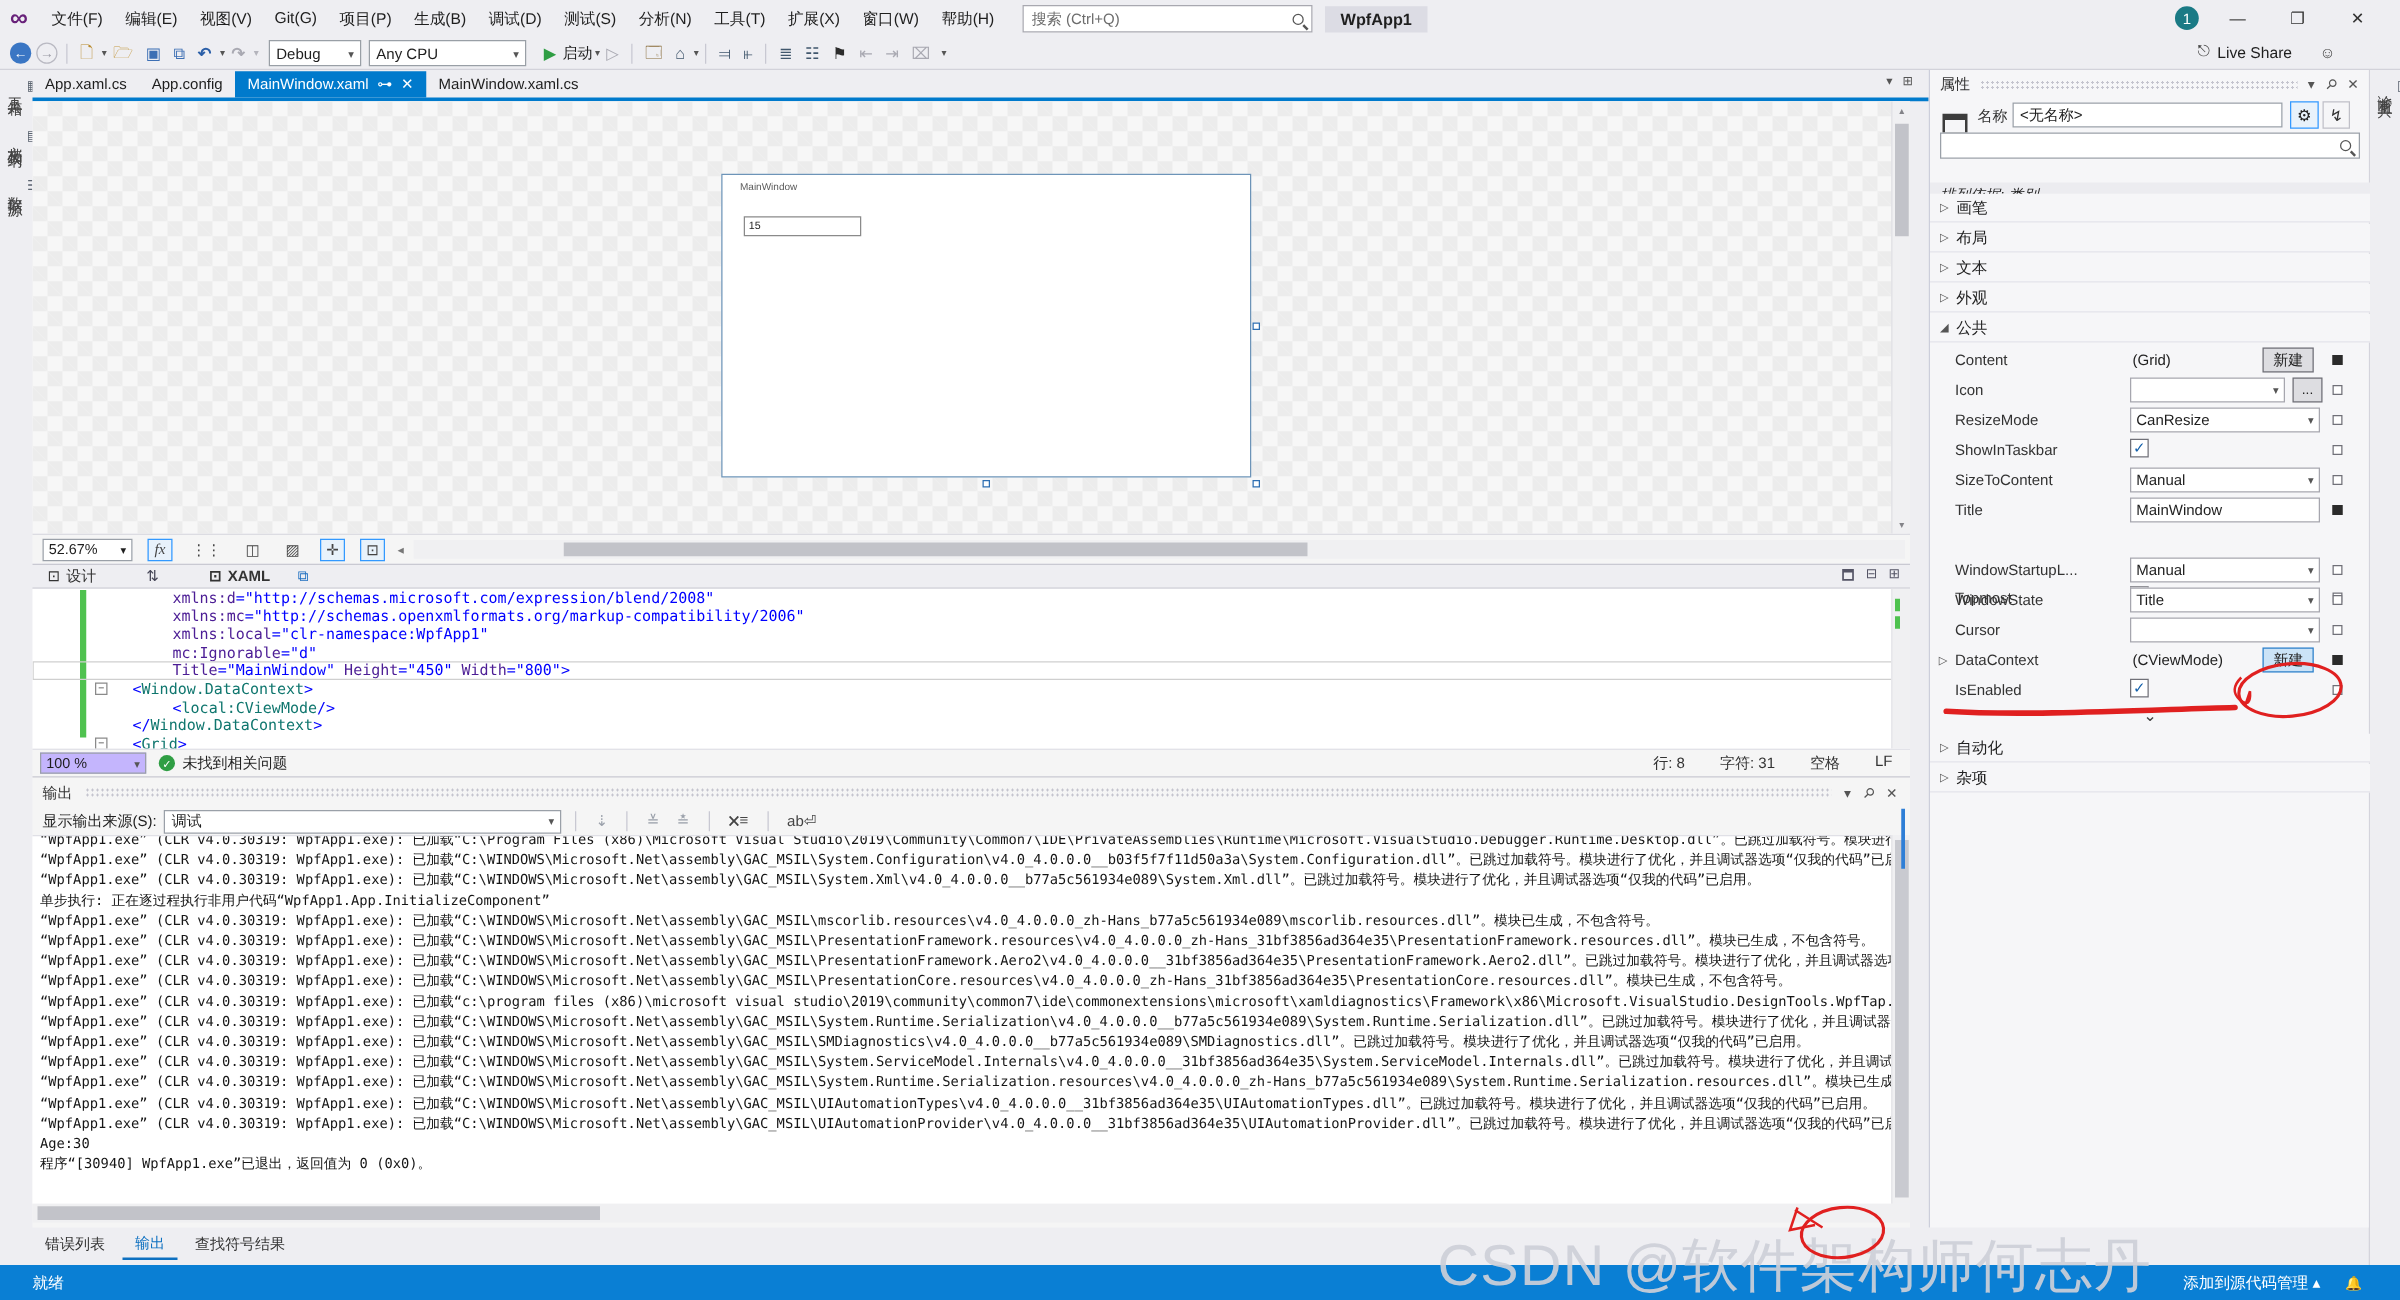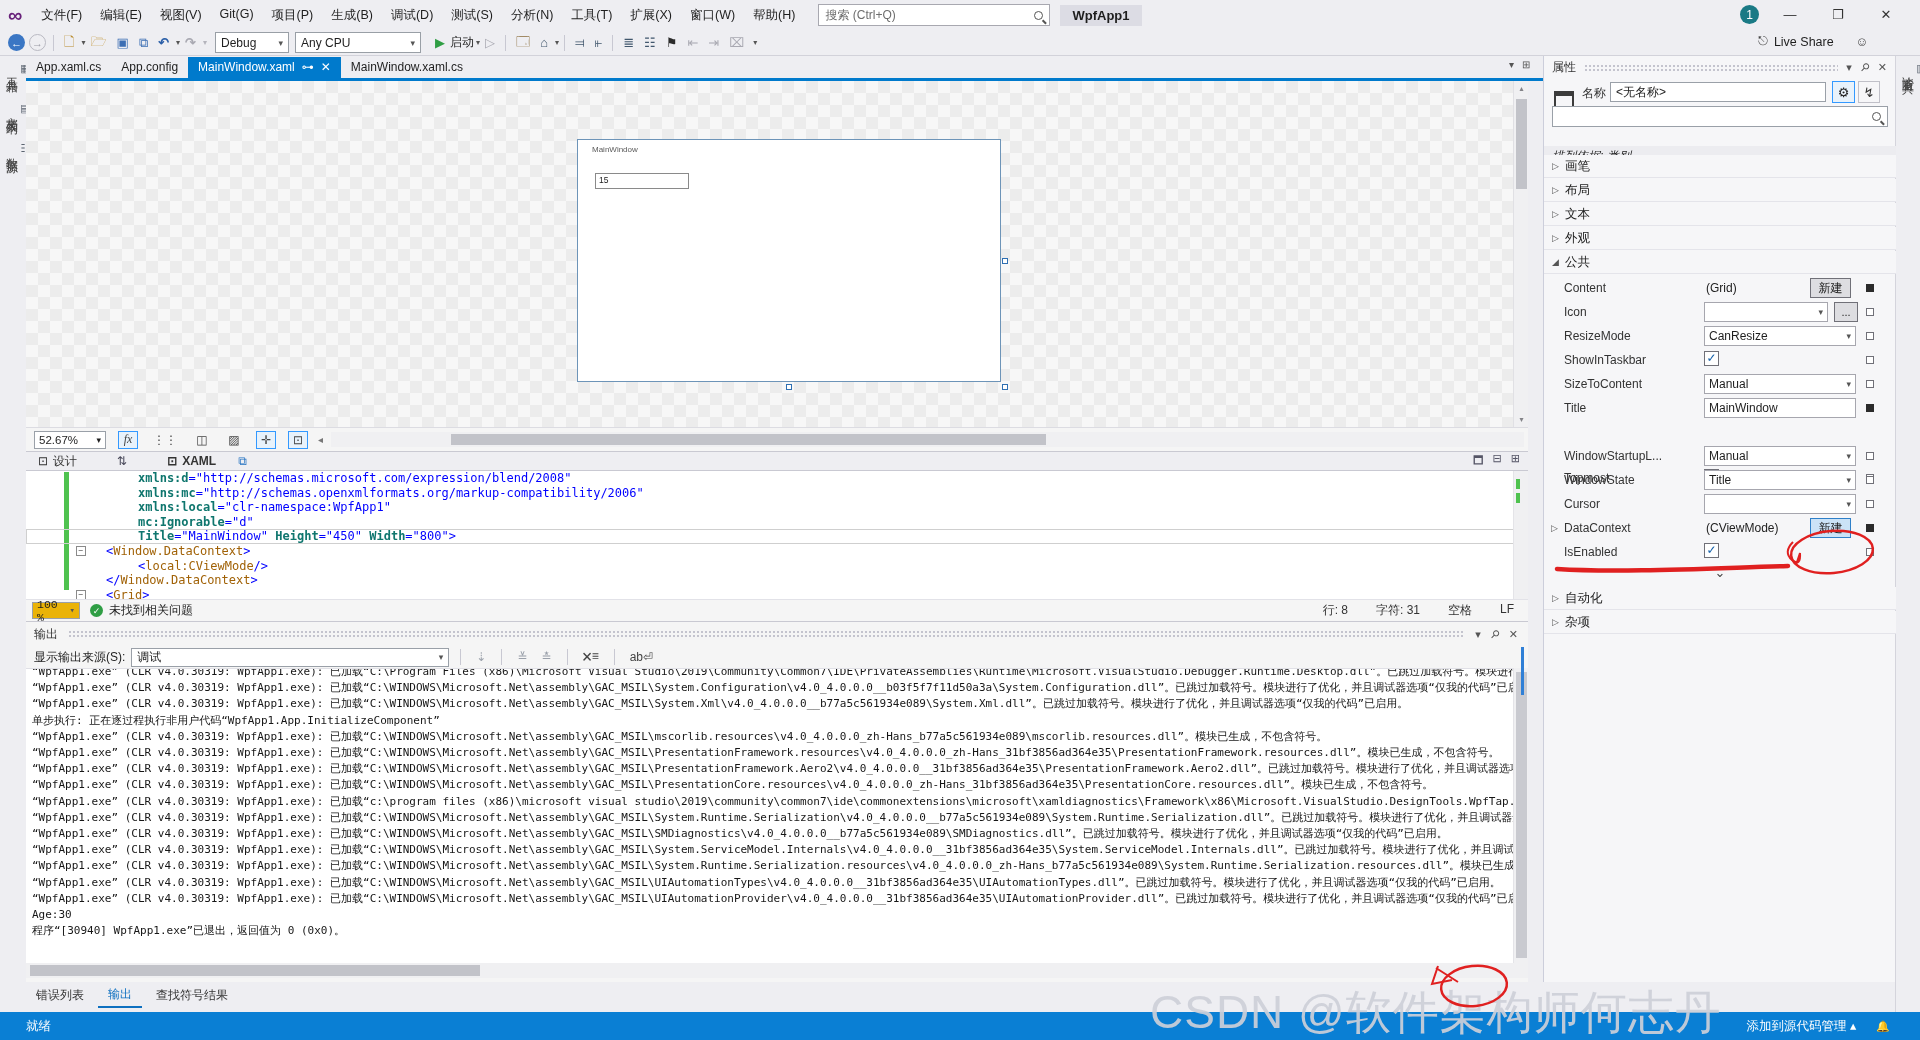--- a/index.html
+++ b/index.html
@@ -73,31 +73,31 @@
   #splitbar{left:26px;top:451px;width:1502px;height:20px;background:#eeeef2;border-top:1px solid #c9c9d2;
     border-bottom:1px solid #c9c9d2;display:flex;align-items:center;font-size:12px;color:#333;}
   .split-tab{display:flex;align-items:center;gap:5px;padding:1px 12px;}
   #split-icons{position:absolute;right:8px;display:flex;gap:9px;font-size:11px;color:#556;}
   
   #xamled{left:26px;top:471px;width:1502px;height:128px;background:#fff;overflow:hidden;}
   #changebar{position:absolute;left:38px;top:1px;width:5px;height:118px;background:#4fc24f;}
   .xline{position:relative;height:14.6px;line-height:14.6px;font-family:"DejaVu Sans Mono",monospace;
     font-size:12px;white-space:pre;}
   .xline .code{position:absolute;left:64px;}
-  .xa{color:#0f766e;font-weight:bold;} .xv{color:#0000ff;} .xt{color:#a16207;} .xp{color:#0000ff;} .xn{color:#000;}
+  .xa{color:#4c1d95;} .xv{color:#0000ff;} .xt{color:#0f766e;} .xp{color:#0000ff;} .xn{color:#000;}
   .curline{outline:1px solid #cfcfcf;outline-offset:-1px;}
   .fold{position:absolute;left:50px;top:2px;width:10px;height:10px;border:1px solid #8a8a8a;background:#fff;
     font-size:8px;line-height:8px;text-align:center;color:#555;}
   #xvscroll{position:absolute;right:0;top:0;width:15px;height:128px;background:#f0f0f2;border-left:1px solid #e4e4e8;}
   #xvscroll .mark{position:absolute;left:2px;width:4px;height:10px;background:#4fc24f;}
   
   #edstatus{left:26px;top:599px;width:1502px;height:22px;background:#f5f5f5;display:flex;align-items:center;
     font-size:11.5px;border-top:1px solid #e2e2e8;}
-  #zoomsel{width:48px;height:17px;border:1px solid #9aa0a8;background:#eab308;display:flex;align-items:center;
-    justify-content:space-between;padding:0 4px;margin:0 10px 0 6px;font-family:Liberation Mono, monospace;}
+  #zoomsel{width:85px;height:17px;border:1px solid #9aa0a8;background:#c4b5fd;display:flex;align-items:center;
+    justify-content:space-between;padding:0 4px;margin:0 10px 0 6px;}
   .okcirc{width:13px;height:13px;border-radius:50%;background:#2f9e44;color:#fff;font-size:9px;display:flex;
     align-items:center;justify-content:center;margin-right:6px;}
   #edstatus .right{position:absolute;right:14px;display:flex;gap:28px;font-size:12px;color:#333;}
   
   #outpanel{left:26px;top:621px;width:1502px;height:361px;background:#f5f5f5;border-top:1px solid #c9c9d2;}
   #outhead{height:24px;display:flex;align-items:center;padding-left:8px;font-size:12px;color:#333;}
   #outhead .grip{flex:1;height:8px;margin:0 10px;
     background:radial-gradient(#c4c4ce 1px,transparent 1.1px);background-size:4px 4px;}
   #outhead .hicons{display:flex;gap:10px;margin-right:10px;color:#555;font-size:11px;}
   #outsrc{height:22px;display:flex;align-items:center;font-size:12px;padding-left:8px;gap:6px;}

